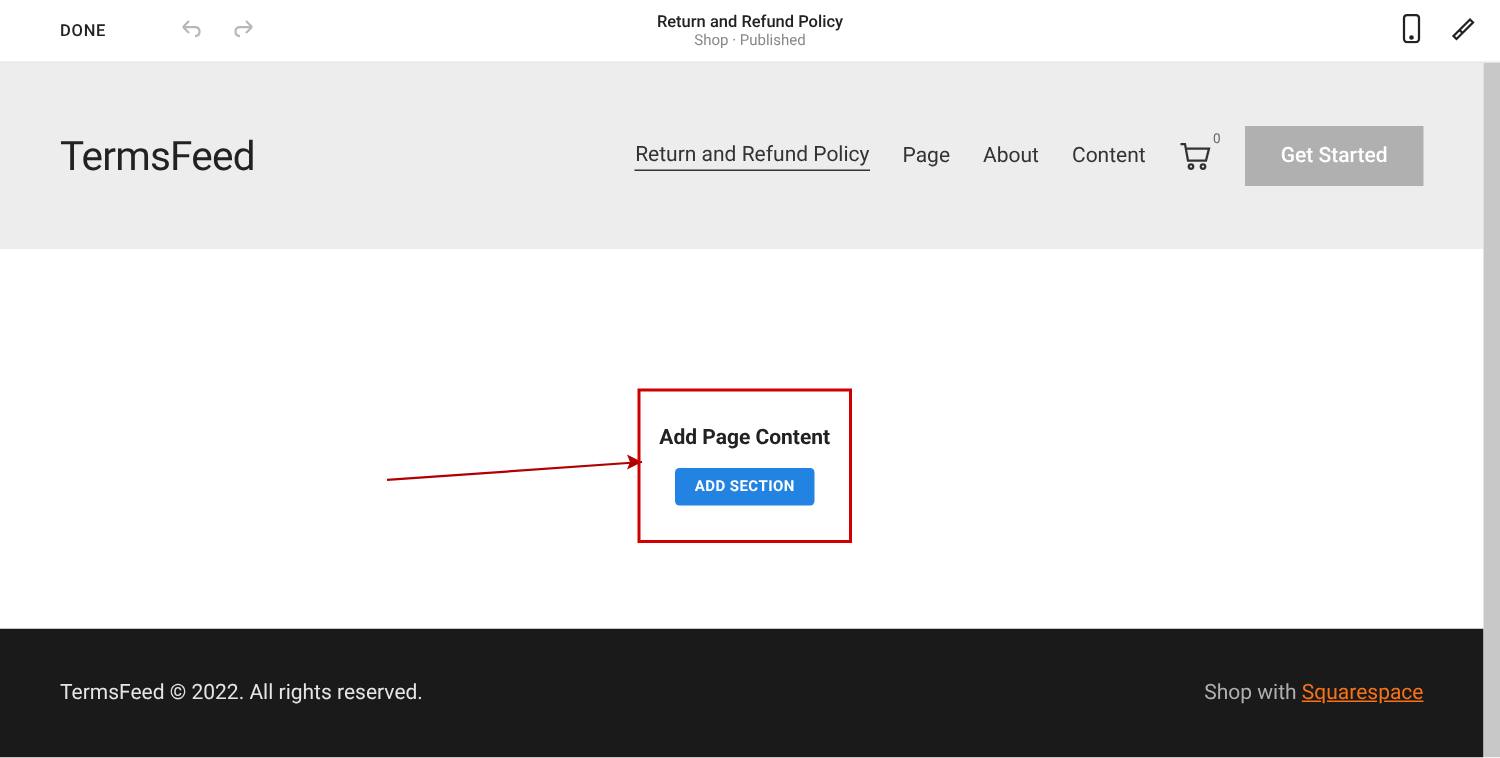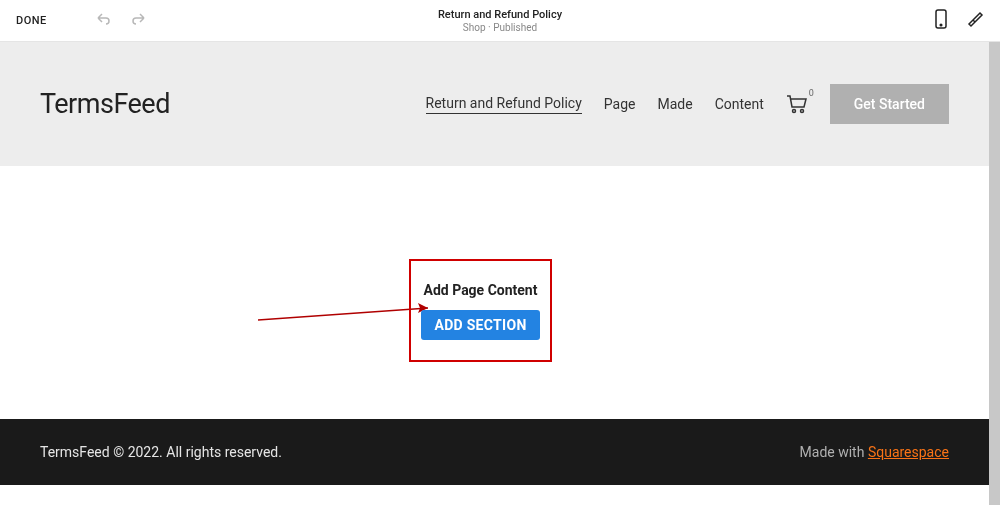--- a/index.html
+++ b/index.html
@@ -37,20 +37,21 @@
       display: flex;
       align-items: center;
       justify-content: space-between;
       padding: 0 16px;
       position: relative;
     }
     .editor-left {
       display: flex;
       align-items: center;
       gap: 18px;
+      margin-left: 24px;
     }
     .done-btn {
       font-size: 11px;
       font-weight: 500;
       letter-spacing: 0.5px;
       color: #222;
       cursor: pointer;
     }
     .undo-redo {
       display: flex;
@@ -141,57 +142,57 @@
     }
     
     .content-area {
       height: 253px;
       background: #fff;
       position: relative;
       width: 989px;
     }
     .highlight-box {
       position: absolute;
-      left: 409px;
+      left: 425px;
       top: 93px;
       width: 143px;
       height: 103px;
       border: 2px solid #d00000;
       display: flex;
       flex-direction: column;
       align-items: center;
       justify-content: center;
       gap: 12px;
     }
     .add-content-text {
       font-size: 14px;
       font-weight: 700;
       color: #222;
     }
     .add-section-btn {
       background: #2383e2;
       color: #fff;
-      font-size: 14px;
+      font-size: 10px;
       font-weight: 700;
       letter-spacing: 0.3px;
       padding: 7px 13px;
       border-radius: 3px;
       cursor: pointer;
     }
     .arrow-annotation {
       position: absolute;
       left: 258px;
       top: 132px;
       width: 178px;
       height: 30px;
     }
     
     .site-footer {
       background: #1a1a1a;
-      height: 66px;
+      height: 86px;
       display: flex;
       align-items: center;
       justify-content: space-between;
       padding: 0 40px;
       width: 989px;
     }
     .footer-left {
       color: #e5e5e5;
       font-size: 14px;
     }
@@ -242,21 +243,21 @@
     </span>
   </div>
 </div>
 
 <div class="site-header">
   <div class="logo">TermsFeed</div>
   <div class="nav-area">
     <div class="nav-links">
       <span class="nav-link active">Return and Refund Policy</span>
       <span class="nav-link">Page</span>
-      <span class="nav-link">Made</span>
+      <span class="nav-link">About</span>
       <span class="nav-link">Content</span>
     </div>
     <div class="cart-wrap">
       <svg width="22" height="20" viewBox="0 0 22 20" fill="none" stroke="#333" stroke-width="1.5">
         <path d="M1 2 L4 2 L6 13 L18 13 L20 5 L5 5"></path>
         <circle cx="8" cy="17" r="1.5"></circle>
         <circle cx="16" cy="17" r="1.5"></circle>
       </svg>
       <span class="cart-count">0</span>
     </div>
@@ -271,19 +272,19 @@
   </svg>
   <div class="highlight-box">
     <div class="add-content-text">Add Page Content</div>
     <div class="add-section-btn">ADD SECTION</div>
   </div>
 </div>
 
 <div class="site-footer">
   <div class="footer-left">TermsFeed © 2022. All rights reserved.</div>
   <div class="footer-right">
-    <span>Made with </span><a href="#">Squarespace</a>
+    <span>Shop with </span><a href="#">Squarespace</a>
   </div>
 </div>
 
 <div class="scrollbar">
   <div class="scrollbar-thumb"></div>
 </div>
 
 </body></html>

